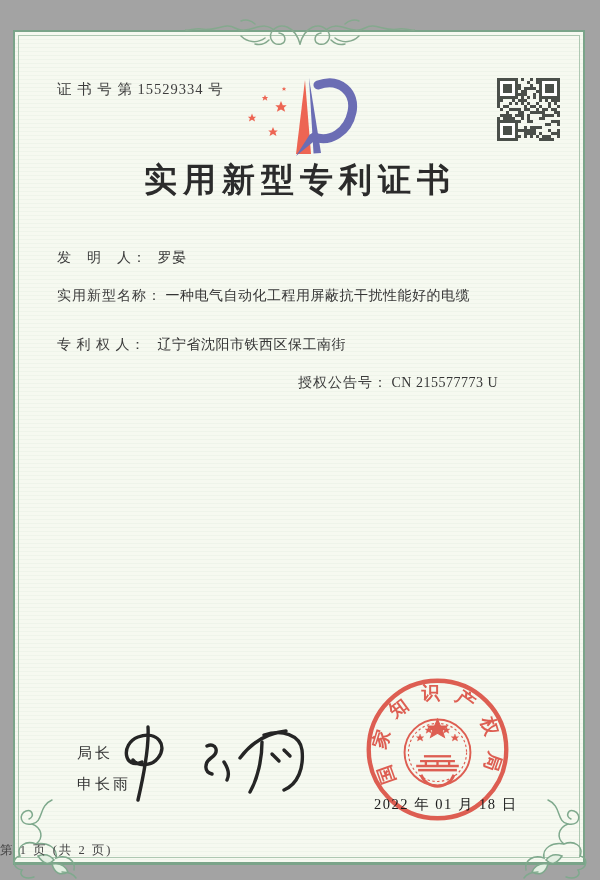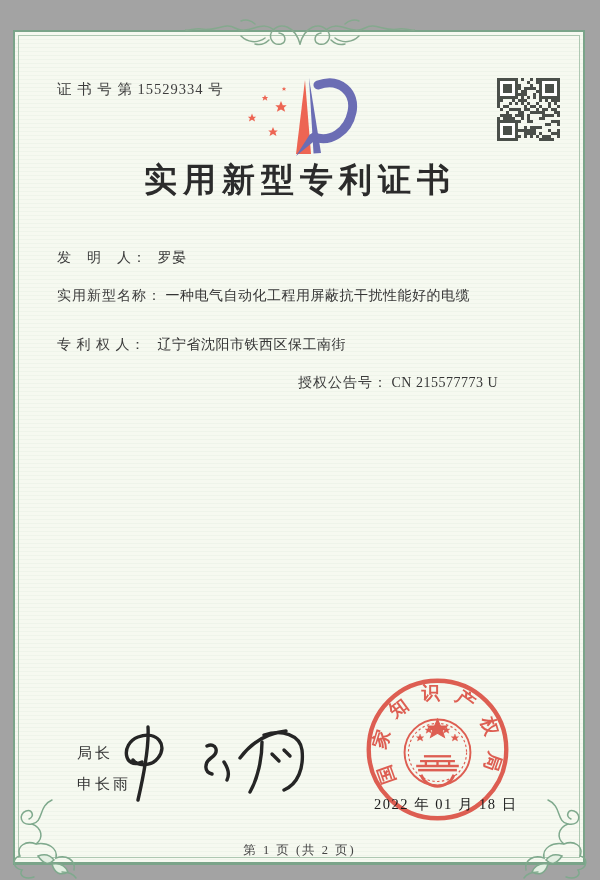--- a/index.html
+++ b/index.html
@@ -34,21 +34,21 @@
   .frow{position:relative;height:38px;}
   .frow.first{height:49px;}
   .flabel{display:inline-block;min-width:97px;white-space:nowrap;letter-spacing:1px;color:#3c3c3c;}
   .fvalue{letter-spacing:0.5px;color:#353535;}
   .fpair2{position:absolute;left:241px;top:0;font-family:Liberation Serif, serif;}
   .paras{left:57px;right:55px;top:528px;font-size:13.5px;line-height:20.5px;
     text-align:justify;color:#3e3e3e;font-style:italic;}
   .paras p{margin:0 0 2px 0;text-indent:2em;letter-spacing:0.4px;}
   .director{left:57px;top:738px;font-size:15px;letter-spacing:3px;line-height:31px;color:#333;margin-left:20px;}
   .seal-date{left:374px;top:795px;font-size:14.5px;letter-spacing:1.5px;color:#1d1d1d;z-index:6;}
-  .footer{left:0;right:1px;top:842px;text-align:center;font-size:12.5px;letter-spacing:2px;color:#444;}
+  .footer{left:0;right:1px;top:842px;font-size:12.5px;letter-spacing:2px;color:#444;}
   svg{display:block;}
   .seal-wrap{left:360px;top:672px;z-index:5;opacity:0.93;}
   .sig-wrap{left:112px;top:722px;z-index:4;}
   .logo-wrap{left:240px;top:76px;}
   .qr-wrap{left:497px;top:78px;}
   .orn-top{left:185px;top:10px;}
   .orn-bl{left:8px;top:796px;}
   .orn-br{left:514px;top:796px;transform:scaleX(-1);}
 </style>
 </head>

